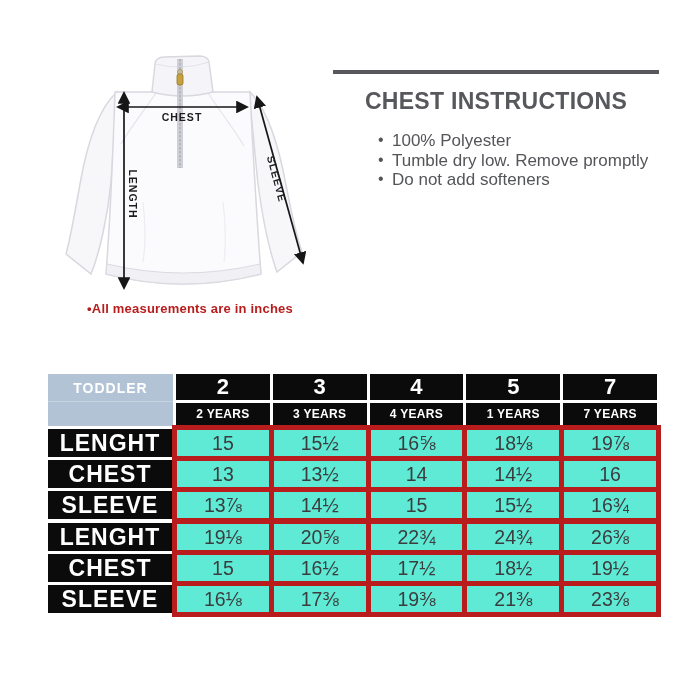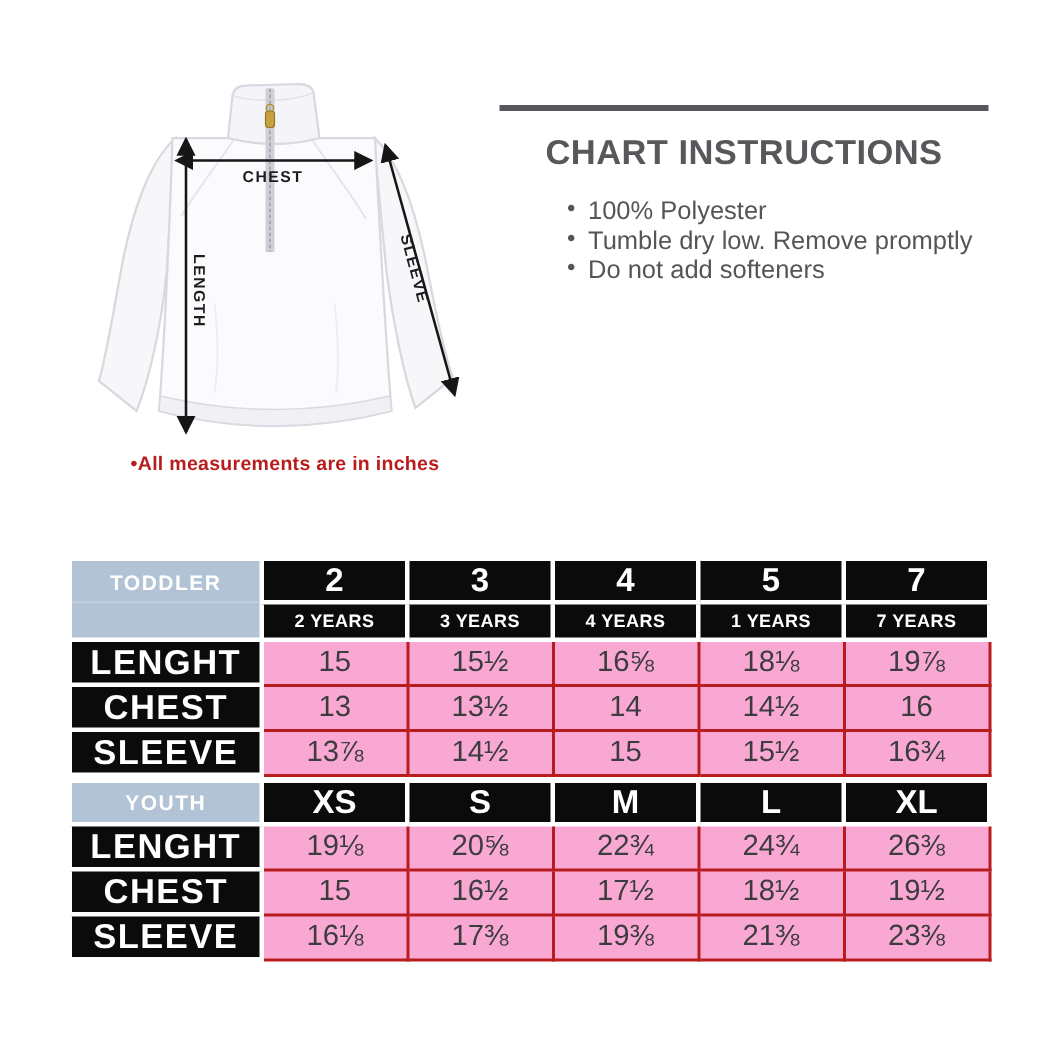--- a/index.html
+++ b/index.html
@@ -30,21 +30,21 @@
   col.label-col{width:128px;}
   td{text-align:center;vertical-align:middle;padding:0;}
   td.black{background:#0b0b0c;color:#fff;border:3px solid #fff;font-weight:700;}
   td.blue{background:#b1c3d4;color:#fff;border:3px solid #fff;font-weight:700;}
   td.size-big{font-size:22px;height:24px;}
   td.years{font-size:12px;height:22px;letter-spacing:0.3px;}
   td.row-label{font-size:23px;height:22px;letter-spacing:1px;}
   td.group{font-size:14px;letter-spacing:1px;height:24px;}
   td.group-top{border-bottom:1px solid #c6d3e0;}
   td.group-spacer{border-top:1px solid #c6d3e0;}
-  td.data{background:#f9a8d4;border:2px solid #b91c1c;color:#3c3c3e;font-size:19.5px;height:26px;}
+  td.data{background:#5eead4;border:5px solid #b91c1c;color:#3c3c3e;font-size:19.5px;height:26px;}
 </style>
 </head>
 <body>
 
 <div class="canvas">
 
   <svg class="diagram" width="292" height="244" viewBox="0 0 292 244">
     <defs>
       <marker id="ah" viewBox="0 0 10 10" refX="8.5" refY="5" markerWidth="7.5" markerHeight="7.5" orient="auto-start-reverse">
         <path d="M0,0 L10,5 L0,10 Z" fill="#161617"></path>
@@ -75,21 +75,21 @@
     </g>
     <text class="mlabel" x="157" y="69" text-anchor="middle">CHEST</text>
     <text class="mlabel" x="104" y="142" text-anchor="middle" transform="rotate(90 104 142)">LENGTH</text>
     <text class="mlabel" x="248" y="128" text-anchor="middle" transform="rotate(75 248 128)">SLEEVE</text>
   </svg>
 
   <div class="caption">•All measurements are in inches</div>
 
   <div class="title-block">
     <div class="title-underline"></div>
-    <div class="care-heading">CHART INSTRUCTIONS</div>
+    <div class="care-heading">CHEST INSTRUCTIONS</div>
     <ul class="care-list">
       <li>100% Polyester</li>
       <li>Tumble dry low. Remove promptly</li>
       <li>Do not add softeners</li>
     </ul>
   </div>
 
   <table class="size-table" id="toddler-table">
     <colgroup>
       <col class="label-col">
@@ -147,28 +147,20 @@
     <colgroup>
       <col class="label-col">
         <col>
         <col>
         <col>
         <col>
         <col>
     </colgroup>
     <tbody>
       <tr>
-        <td class="blue group">YOUTH</td>
-        <td class="black size-big">XS</td>
-        <td class="black size-big">S</td>
-        <td class="black size-big">M</td>
-        <td class="black size-big">L</td>
-        <td class="black size-big">XL</td>
-      </tr>
-      <tr>
         <td class="black row-label">LENGHT</td>
         <td class="data">19⅛</td>
         <td class="data">20⅝</td>
         <td class="data">22¾</td>
         <td class="data">24¾</td>
         <td class="data">26⅜</td>
       </tr>
       <tr>
         <td class="black row-label">CHEST</td>
         <td class="data">15</td>

